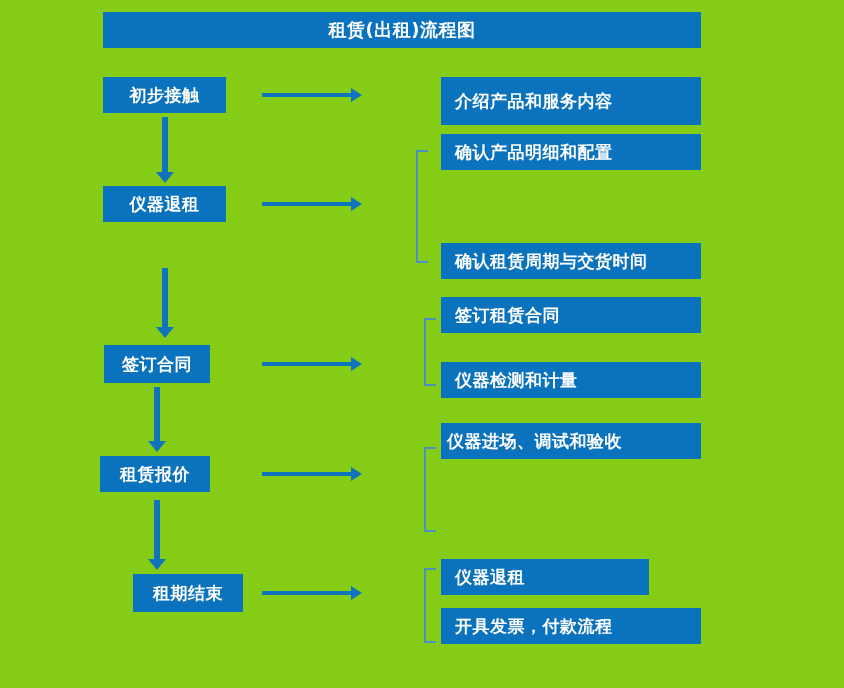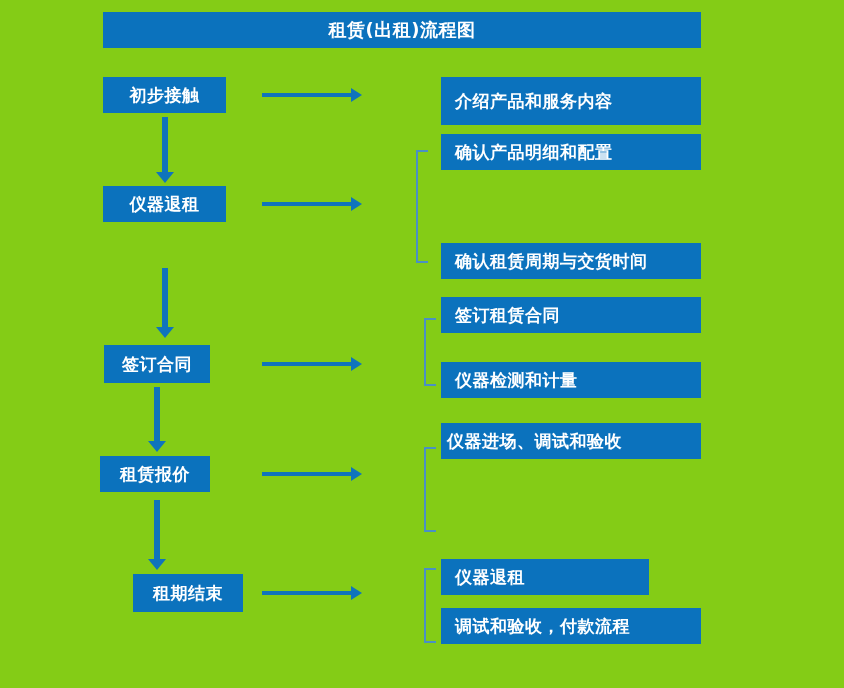--- a/index.html
+++ b/index.html
@@ -190,15 +190,15 @@
 
   <div class="box detail" style="left:441px; top:297px; width:260px; height:36px;text-align:right;">签订租赁合同</div>
 
   <div class="box detail" style="left:441px; top:362px; width:260px; height:36px;">仪器检测和计量</div>
 
   <div class="box detail" style="left:441px; top:423px; width:260px; height:36px;padding-left:6px;">仪器进场、调试和验收</div>
 
 
   <div class="box detail" style="left:441px; top:559px; width:208px; height:36px;">仪器退租</div>
 
-  <div class="box detail" style="left:441px; top:608px; width:260px; height:36px;">调试和验收，付款流程</div>
+  <div class="box detail" style="left:441px; top:608px; width:260px; height:36px;">开具发票，付款流程</div>
 
 </div>
 
 </body></html>

